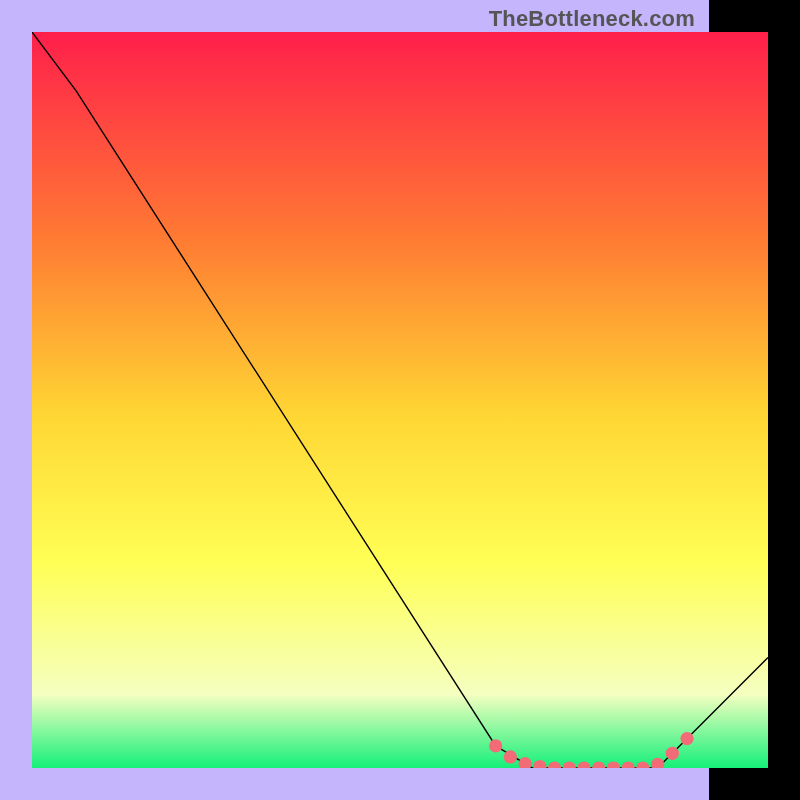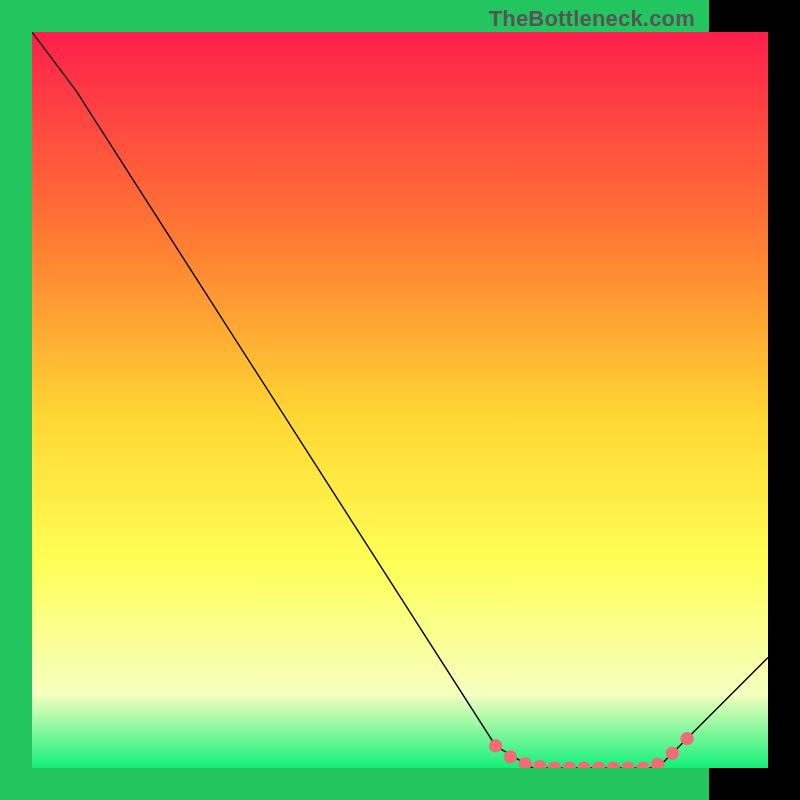--- a/index.html
+++ b/index.html
@@ -8,21 +8,21 @@
     width: 800px;
     height: 800px;
     background: #000;
     font-family: Arial, Helvetica, sans-serif;
     overflow: hidden;
   }
   .frame {
     position: relative;
     width: 709px;
     height: 800px;
-    background: #22c55e;
+    background: #c4b5fd;
   }
   .watermark {
     position: absolute;
     top: 6px;
     right: 14px;
     color: #555;
     font-size: 22px;
     font-weight: 600;
     letter-spacing: 0.2px;
     z-index: 5;

